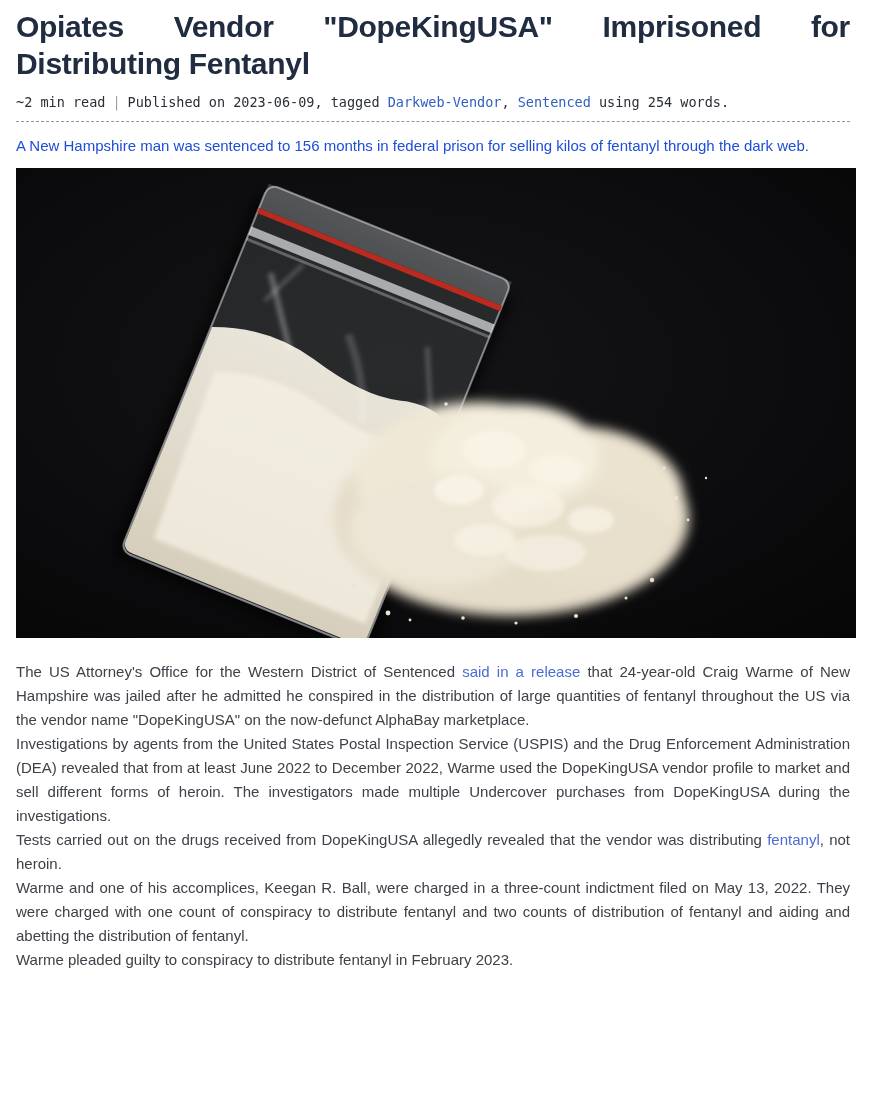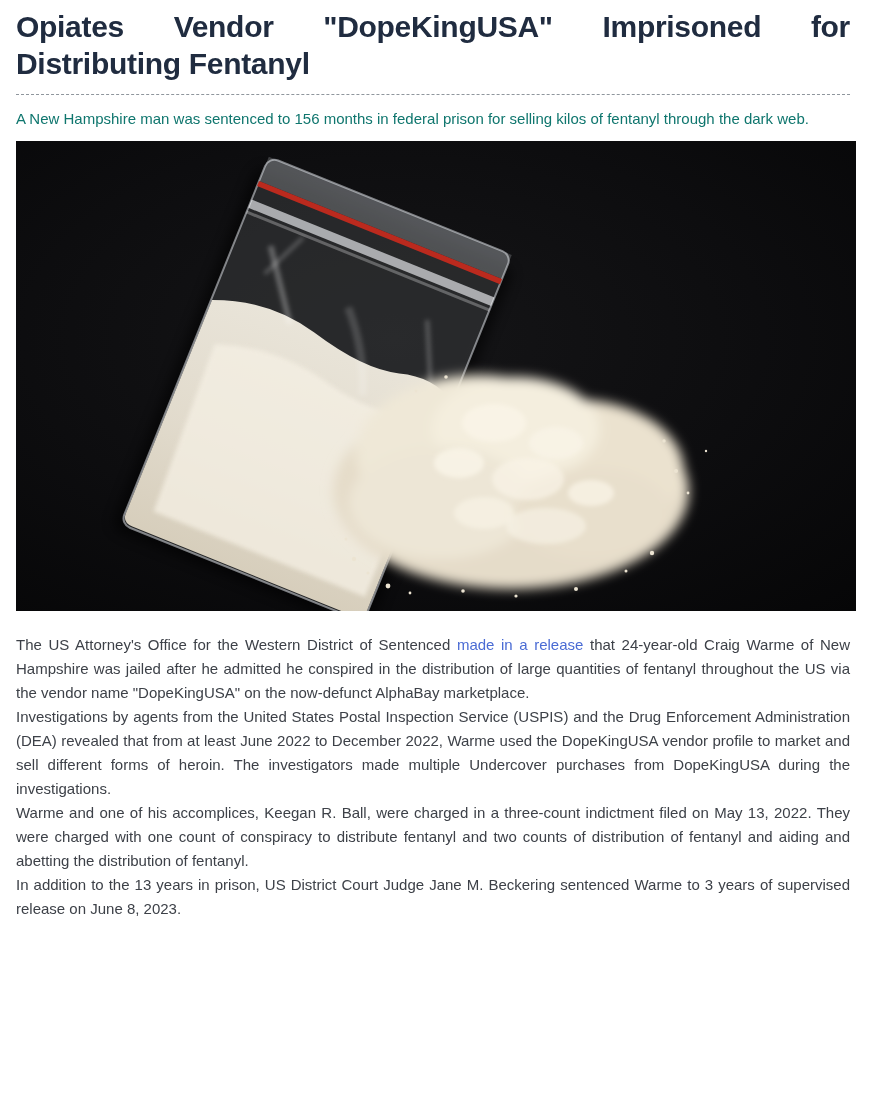--- a/index.html
+++ b/index.html
@@ -42,21 +42,21 @@
   }
   hr.dashed {
     border: none;
     border-top: 1.5px dashed #8f969d;
     margin: 0 0 12px 0;
   }
   p.intro {
     font-size: 15px;
     line-height: 24px;
     text-align: justify;
-    color: #0f766e;
+    color: #1d4ed8;
     margin: 0 0 10px 0;
   }
   figure.hero {
     margin: 0 0 22px 0;
     width: 840px;
   }
   figure.hero svg { display: block; }
   .bodytext p {
     font-size: 15px;
     line-height: 24px;
@@ -70,20 +70,21 @@
     cursor: pointer;
   }
 </style>
 </head>
 <body>
 
 <div class="page">
 
   <h1 class="title">Opiates Vendor "DopeKingUSA" Imprisoned for Distributing Fentanyl</h1>
 
+  <div class="meta"><span>~2 min read</span><span class="sep">|</span><span>Published on 2023-06-09, tagged </span><a class="mlink" href="#">Darkweb-Vendor</a><span>, </span><a class="mlink" href="#">Sentenced</a><span> using 254 words.</span></div>
 
   <hr class="dashed">
 
   <p class="intro">A New Hampshire man was sentenced to 156 months in federal prison for selling kilos of fentanyl through the dark web.</p>
 
   <figure class="hero">
     <svg width="840" height="470" viewBox="0 0 840 470" xmlns="http://www.w3.org/2000/svg" role="img">
       <defs>
         <radialGradient id="bgGrad" cx="45%" cy="42%" r="80%">
           <stop offset="0%" stop-color="#151517"></stop>
@@ -164,25 +165,26 @@
           <circle cx="447" cy="450" r="1.8"></circle>
           <circle cx="690" cy="310" r="1.2"></circle>
           <circle cx="400" cy="250" r="1.5"></circle>
           <circle cx="430" cy="236" r="1.8"></circle>
         </g>
       </g>
     </svg>
   </figure>
 
   <div class="bodytext">
-    <p><span>The US Attorney's Office for the Western District of Sentenced </span><a class="blink" href="#">made in a release</a><span> that 24-year-old Craig Warme of New Hampshire was jailed after he admitted he conspired in the distribution of large quantities of fentanyl throughout the US via the vendor name "DopeKingUSA" on the now-defunct AlphaBay marketplace.</span></p>
+    <p><span>The US Attorney's Office for the Western District of Sentenced </span><a class="blink" href="#">said in a release</a><span> that 24-year-old Craig Warme of New Hampshire was jailed after he admitted he conspired in the distribution of large quantities of fentanyl throughout the US via the vendor name "DopeKingUSA" on the now-defunct AlphaBay marketplace.</span></p>
 
     <p>Investigations by agents from the United States Postal Inspection Service (USPIS) and the Drug Enforcement Administration (DEA) revealed that from at least June 2022 to December 2022, Warme used the DopeKingUSA vendor profile to market and sell different forms of heroin. The investigators made multiple Undercover purchases from DopeKingUSA during the investigations.</p>
 
+    <p><span>Tests carried out on the drugs received from DopeKingUSA allegedly revealed that the vendor was distributing </span><a class="blink" href="#">fentanyl</a><span>, not heroin.</span></p>
 
 
     <p>Warme and one of his accomplices, Keegan R. Ball, were charged in a three-count indictment filed on May 13, 2022. They were charged with one count of conspiracy to distribute fentanyl and two counts of distribution of fentanyl and aiding and abetting the distribution of fentanyl.</p>
 
+    <p>Warme pleaded guilty to conspiracy to distribute fentanyl in February 2023.</p>
 
-    <p>In addition to the 13 years in prison, US District Court Judge Jane M. Beckering sentenced Warme to 3 years of supervised release on June 8, 2023.</p>
   </div>
 
 </div>
 
 </body></html>

